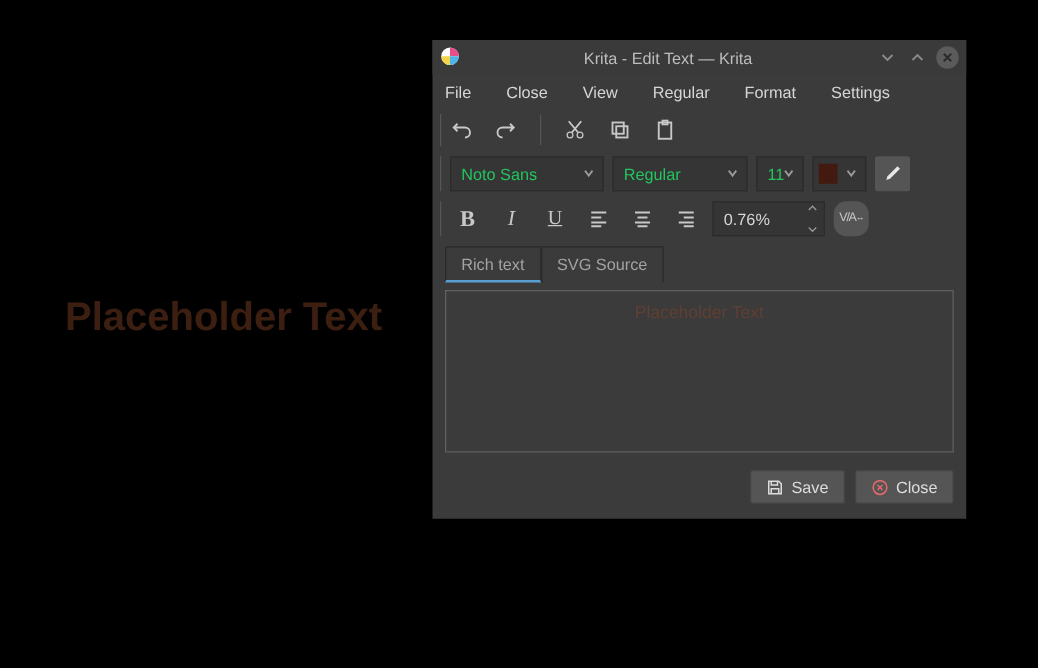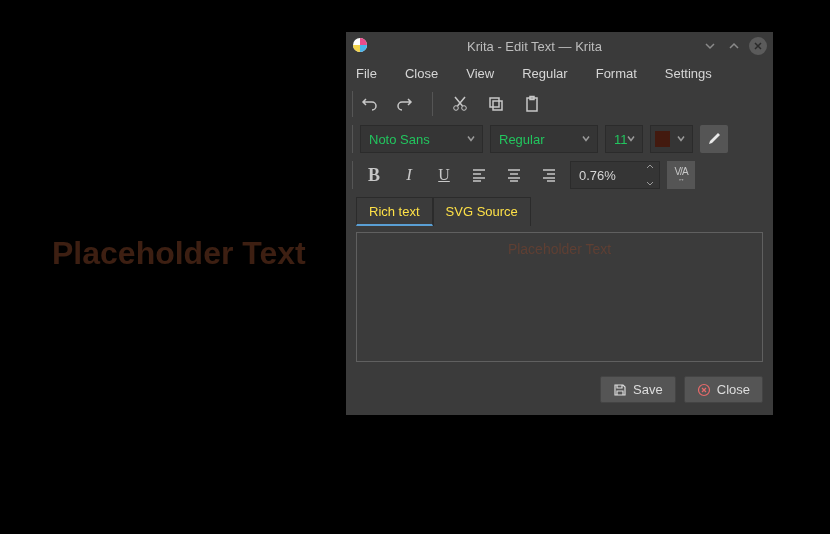--- a/index.html
+++ b/index.html
@@ -107,23 +107,23 @@
   position:absolute;
   left:6px; top:4px; bottom:4px; width:1px;
   background:#565656;
 }
 .fmt-btn { width:28px; height:28px; display:flex; align-items:center; justify-content:center; color:#c8c8c8; }
 .fmt-btn.bold { font-weight:900; font-family:serif; font-size:18px; }
 .fmt-btn.ital { font-style:italic; font-family:serif; font-size:17px; }
 .fmt-btn.under { font-family:serif; font-size:16px; text-decoration:underline; }
 .fmt-btn svg line, .fmt-btn svg path { stroke:#c8c8c8; }
 .fmt-btn.kern {
-  background:#555; border-radius:0;
+  background:#555; border-radius:10px;
   font-size:10px; letter-spacing:-1px;
-  flex-direction:column; line-height:0.8;
+  flex-direction:row; line-height:0.8;
 }
 .fmt-btn.kern .sub{ font-size:7px; }
 
 .spin {
   background:#353535;
   border:1px solid #2b2b2b;
   height:28px;
   display:flex;
   align-items:center;
   padding:0 18px 0 8px;
@@ -141,21 +141,21 @@
 .tabs {
   display:flex;
   padding:4px 10px 0 10px;
   gap:0;
 }
 .tab {
   padding:6px 12px;
   border:1px solid #2b2b2b;
   border-bottom:none;
   background:#3b3b3b;
-  color:#fde047;
+  color:#a3a3a3;
 }
 .tab.active { border-bottom:2px solid #5a9fd4; padding-bottom:5px; }
 
 .editor-wrap { padding:6px 10px; }
 .editor {
   border:1px solid #606060;
   background:#3b3b3b;
   min-height:130px;
   padding:8px;
   text-align:center;

